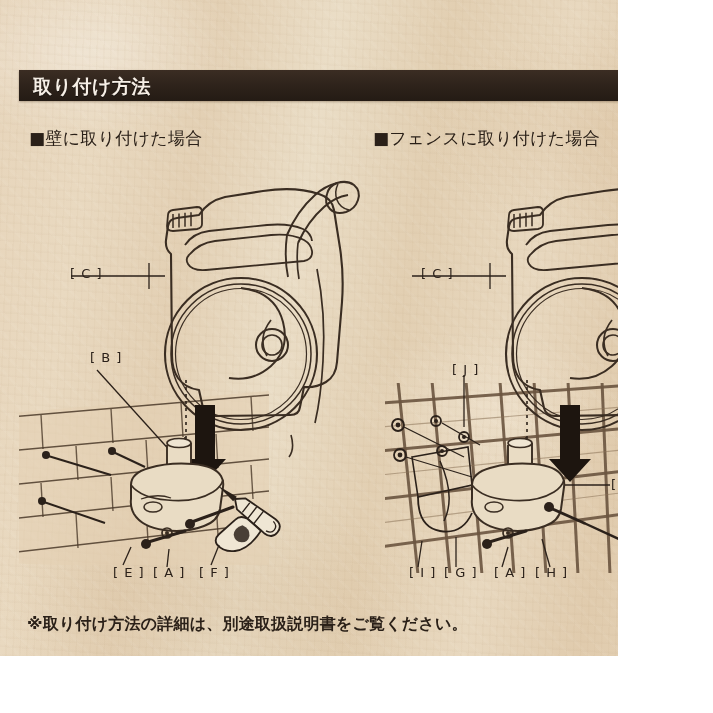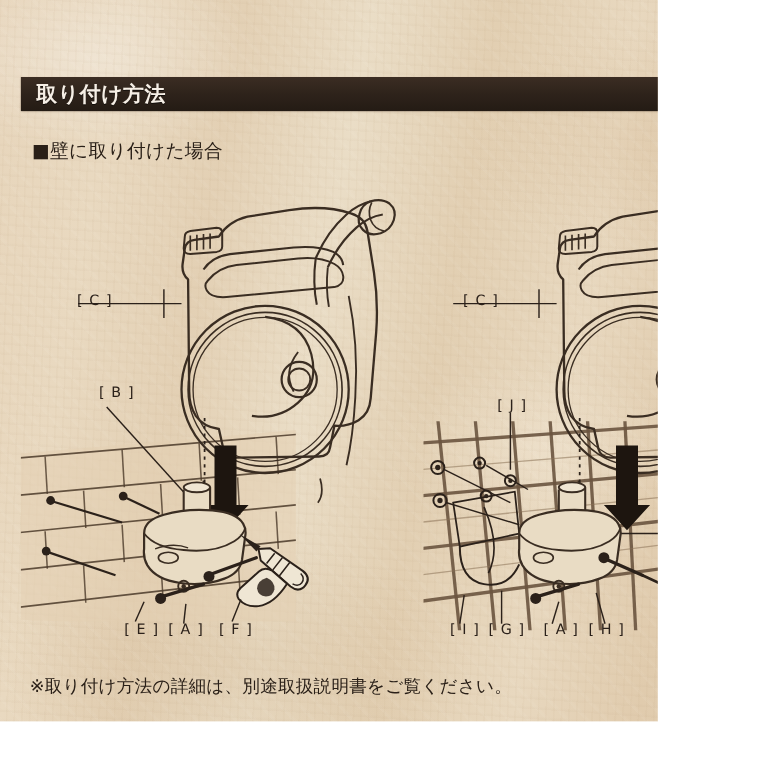--- a/index.html
+++ b/index.html
@@ -8,20 +8,21 @@
     width:713px;height:713px;
     background:#ffffff;
     font-family:"DejaVu Sans","Liberation Sans",sans-serif;
     overflow:hidden;
   }
   #page{
     position:relative;
     width:598px;height:713px;
     background:#ffffff;
     overflow:hidden;
+    padding-left:20px;
   }
   
   #paper{
     position:absolute;left:0;top:0;width:713px;height:656px;
     background:
       radial-gradient(ellipse 220px 120px at 12% 8%, rgba(255,255,255,.30), rgba(255,255,255,0) 70%),
       radial-gradient(ellipse 260px 150px at 85% 20%, rgba(214,186,150,.30), rgba(214,186,150,0) 70%),
       radial-gradient(ellipse 300px 160px at 30% 92%, rgba(205,176,138,.28), rgba(205,176,138,0) 72%),
       radial-gradient(ellipse 200px 110px at 68% 62%, rgba(255,250,240,.22), rgba(255,250,240,0) 70%),
       linear-gradient(100deg,#e7d5bb 0%,#e9d9c0 14%,#e3d0b4 27%,#eaddc6 41%,#e2cfb2 55%,#e8d8bf 70%,#e0cbad 84%,#e6d5ba 100%);
@@ -60,37 +61,38 @@
   .panel svg{position:absolute;left:0;top:0;width:100%;height:100%;overflow:visible;}
   
   .lbl{
     position:absolute;color:#2b211a;font-size:13px;font-weight:500;
     letter-spacing:1px;white-space:nowrap;line-height:1;
     font-family:"DejaVu Sans","Liberation Sans",sans-serif;
   }
   
   #note{
     position:absolute;left:27px;top:616px;
-    color:#2a2018;font-size:16px;font-weight:normal;letter-spacing:.2px;
+    color:#2a2018;font-size:16px;font-weight:bold;letter-spacing:.2px;
     white-space:nowrap;line-height:1;
   }
   #whitebar{position:absolute;left:0;top:656px;width:713px;height:57px;background:#ffffff;}
 </style>
 </head>
 <body>
 
 <div id="page">
 
   <div id="paper"></div>
 
   <div id="banner">
     <div id="banner-title">取り付け方法</div>
   </div>
 
   <div class="sec-head" id="head-wall">■壁に取り付けた場合</div>
+  <div class="sec-head" id="head-fence">■フェンスに取り付けた場合</div>
 
   <div class="panel" id="panel-wall">
     <svg viewBox="0 0 336 445">
       <defs>
         <clipPath id="wallClip">
             <rect x="0" y="225" width="250" height="185"></rect>
           </clipPath>
         <g id="hosereel">
 
           <path d="M30 85 q-6 -5 -5 -14 l2 -14 q1 -7 9 -8 l22 -3

